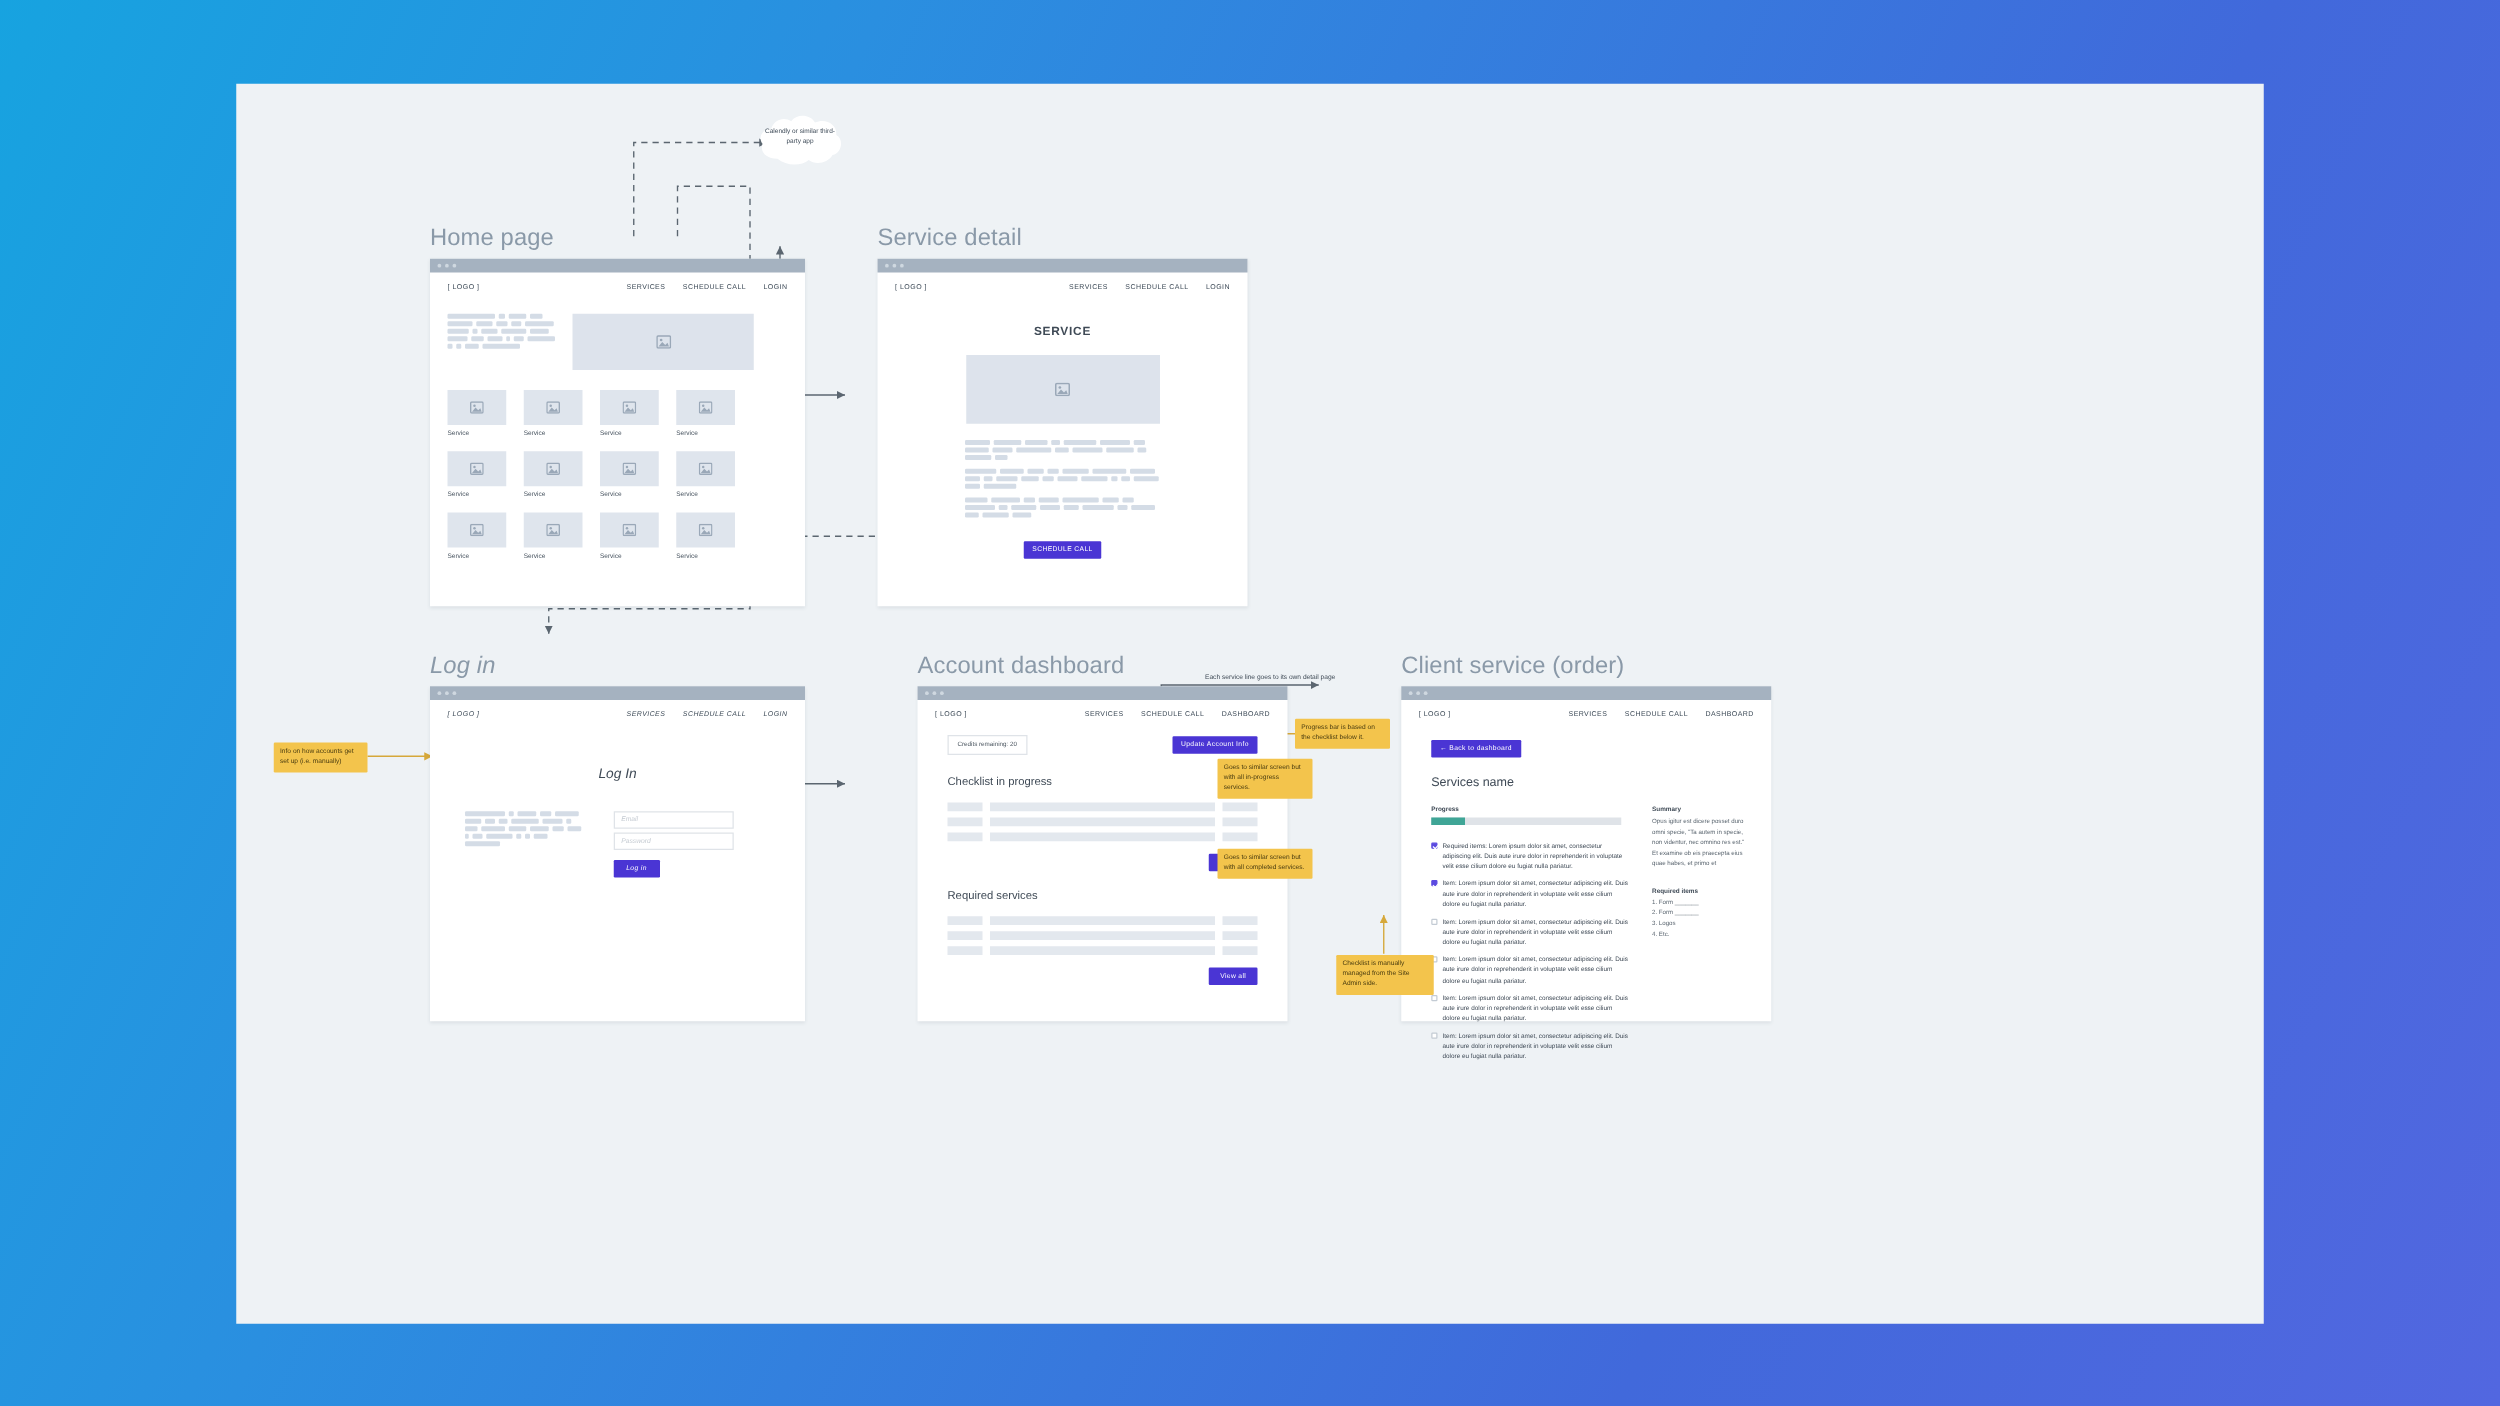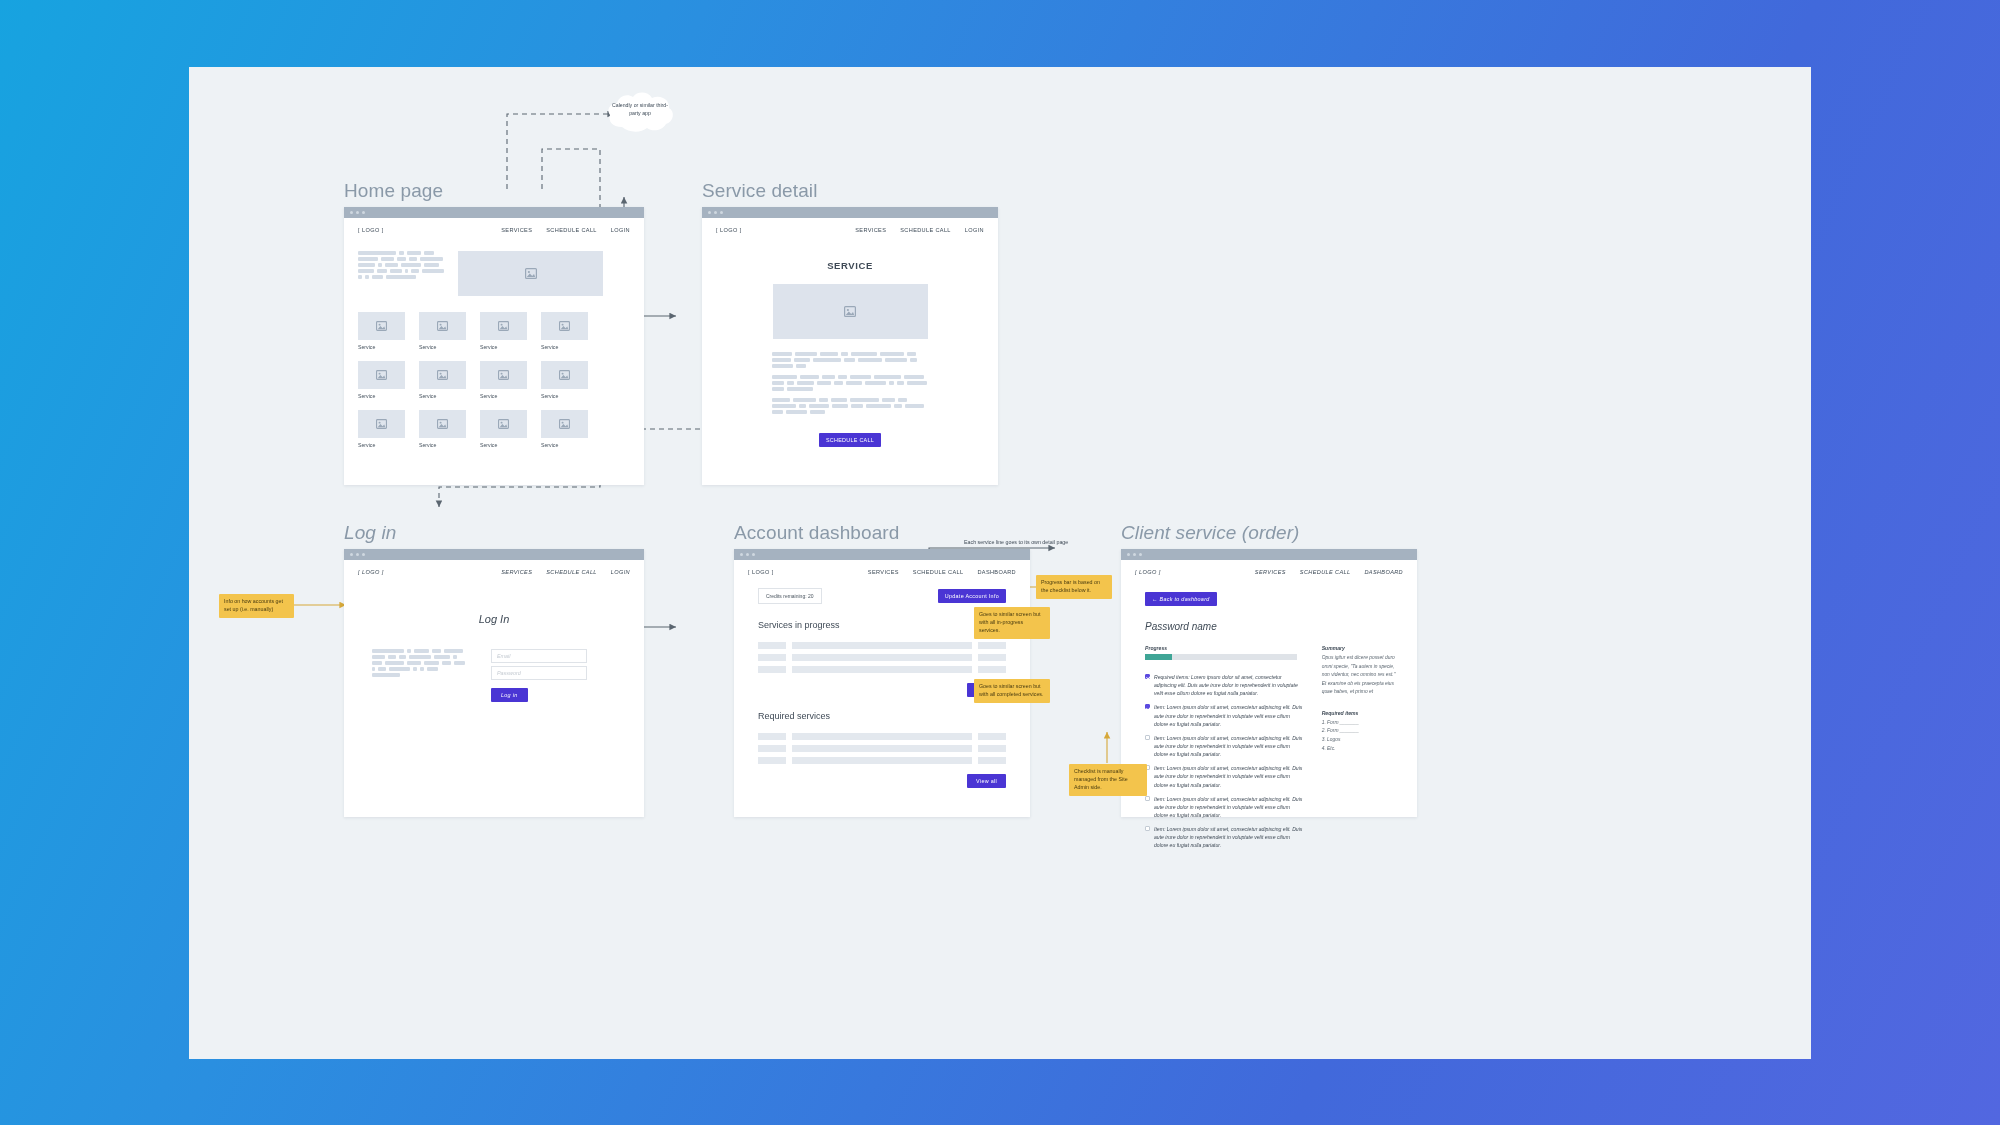--- a/index.html
+++ b/index.html
@@ -512,21 +512,21 @@
           <span>DASHBOARD</span>
         </span>
       </div>
 
       <div style="display:flex; justify-content:space-between; align-items:center; padding:13px 24px 0 24px;">
         <span class="credits">Credits remaining: 20</span>
         <span class="btn-primary">Update Account Info</span>
       </div>
 
       <div style="padding:16px 24px 0 24px;">
-        <div class="sec-h">Services in progress</div>
+        <div class="sec-h">Checklist in progress</div>
         <div id="rows-ip" style="margin-top:12px;">
             <div class="row-sk">
               <span class="a"></span>
                    <span class="b"></span>
                    <span class="c"></span>
             </div>
             <div class="row-sk">
               <span class="a"></span>
                    <span class="b"></span>
                    <span class="c"></span>
@@ -559,21 +559,21 @@
                    <span class="c"></span>
             </div>
           </div>
         <div style="text-align:right; margin-top:4px;">
           <span class="btn-primary" style="padding:4px 9px;">View all</span>
         </div>
       </div>
     </div>
   </div>
 
-  <div class="screen" style="left:932px; top:455px;font-style:italic;">
+  <div class="screen" style="left:932px; top:455px;">
     <div class="screen-title">Client service (order)</div>
     <div class="browser" style="width:296px; height:268px;">
       <div class="chrome-bar">
         <span class="dot"></span>
         <span class="dot"></span>
         <span class="dot"></span>
       </div>
       <div class="nav">
         <span class="logo">[ LOGO ]</span>
         <span class="nav-links">
@@ -581,21 +581,21 @@
           <span>SCHEDULE CALL</span>
           <span>DASHBOARD</span>
         </span>
       </div>
 
       <div style="padding:12px 0 0 24px;">
         <span class="btn-primary">← Back to dashboard</span>
       </div>
 
       <div style="padding:15px 18px 0 24px;">
-        <div class="svc-name">Password name</div>
+        <div class="svc-name">Services name</div>
 
         <div style="display:flex; gap:18px; margin-top:13px;">
           <div style="width:160px;">
             <div class="prog-label">Progress</div>
             <div class="prog-track">
               <div class="prog-fill" id="prog-fill" style="width: 27.36px;"></div>
             </div>
             <div id="checklist" style="margin-top:13px;">
                 <div class="chk-row">
                   <span class="chk-box on"></span>

